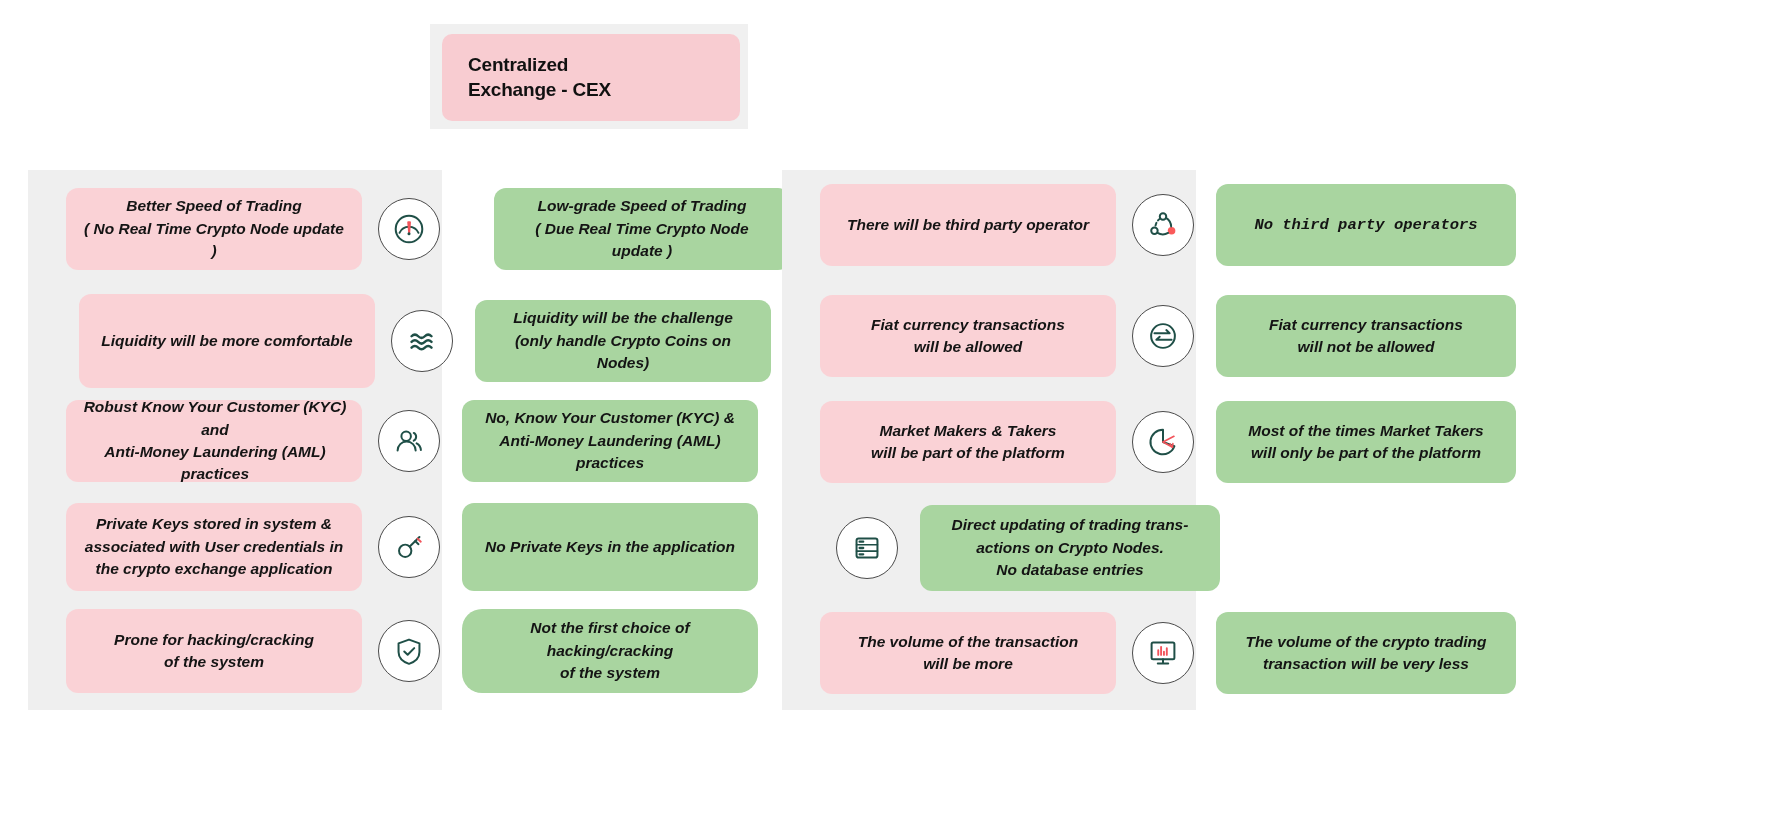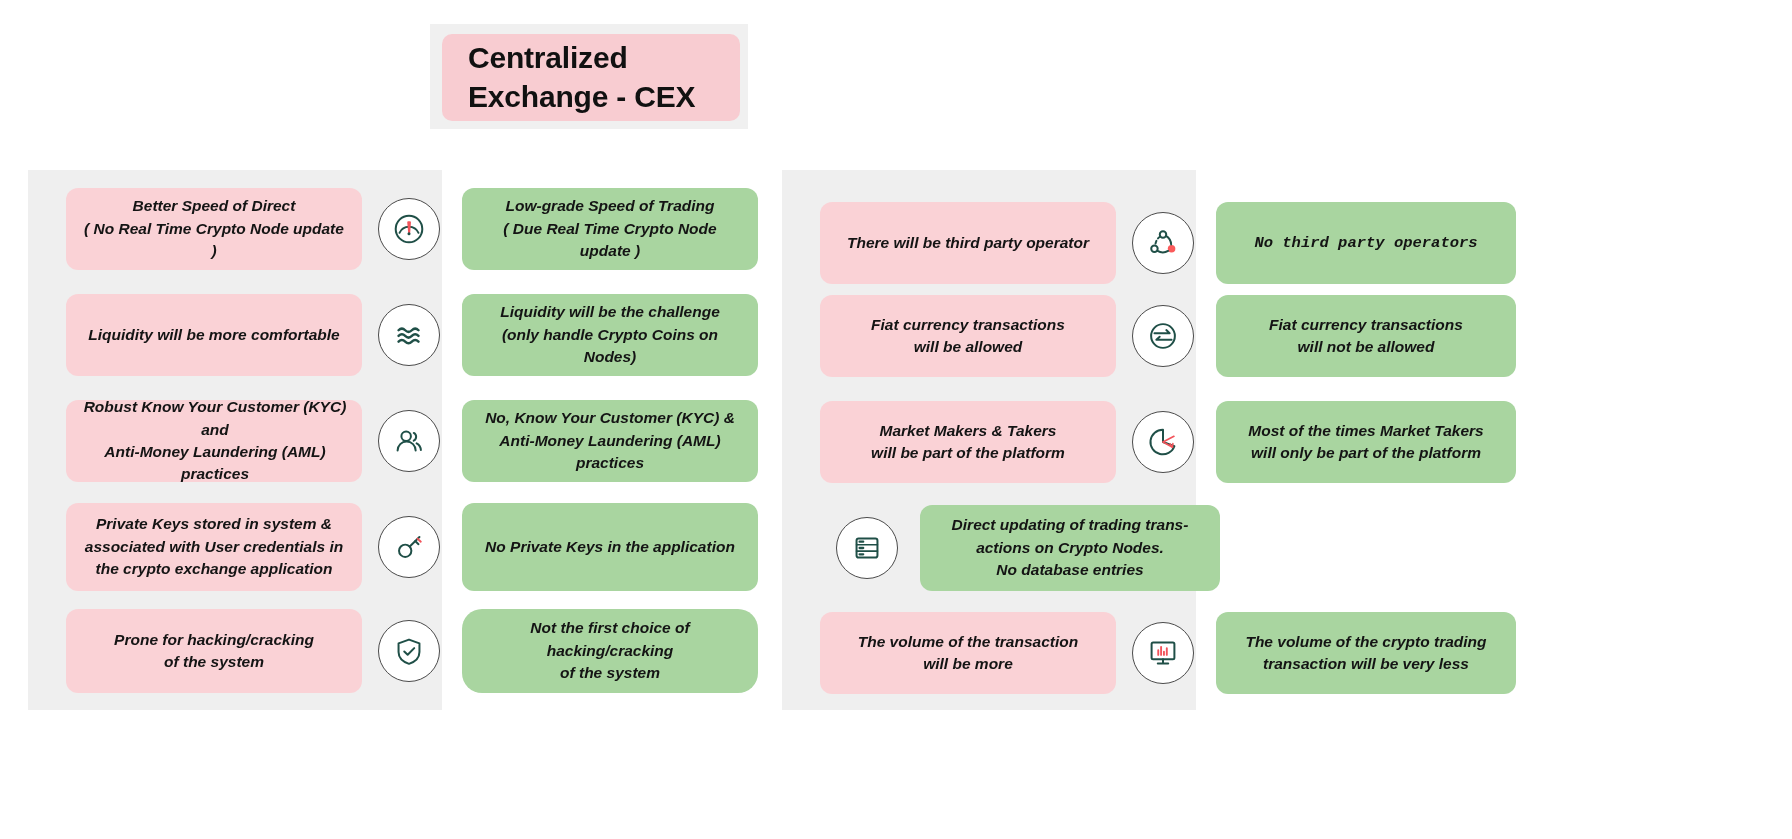--- a/index.html
+++ b/index.html
@@ -25,21 +25,21 @@
   }
   .header-pill {
     position: absolute;
     display: flex;
     align-items: center;
     justify-content: flex-start;
     border-radius: 10px;
     padding: 10px 26px;
   }
   .header-pill .htext {
-    font-size: 30px;
+    font-size: 19px;
     font-weight: bold;
     line-height: 1.28;
     color: #111111;
     letter-spacing: -0.2px;
     white-space: pre-line;
   }
   .hdr-cex  { background: #f8ccd1; }
   .hdr-dex  { background: #a9d5a0; }
 
   
@@ -103,41 +103,41 @@
   <div class="header-pill hdr-cex" style="left:442px; top:34px; width:298px; height:87px;">
     <span class="htext">Centralized
 Exchange - CEX</span>
   </div>
 
 
   <div class="panel" style="left:28px; top:170px; width:414px; height:540px;"></div>
 
   <div class="row" style="left:66px; top:188px;">
     <div class="cell pink" style="width:296px; height:82px;">
-      <span class="ctext">Better Speed of Direct
+      <span class="ctext">Better Speed of Trading
 ( No Real Time Crypto Node update )</span>
     </div>
     <div style="width:16px"></div>
     <div class="icon-wrap">
       <svg width="38" height="38" viewBox="0 0 40 40">
         <circle class="ik" cx="20" cy="20" r="14"></circle>
         <path class="ik" d="M10 24 A11 11 0 0 1 30 24" style="stroke-width:2"></path>
         <path class="ik-red" d="M21 13 L20.2 24 L19.2 13 Z" style="fill:#f2545b"></path>
         <circle class="if-dark" cx="20" cy="25" r="1.6"></circle>
       </svg>
     </div>
     <div style="width:22px"></div>
-    <div class="cell green" style="width:296px; height:82px;">
+    <div class="cell green" style="width:296px; height:82px;margin-left:32px;">
       <span class="ctext">Low-grade Speed of Trading
 ( Due Real Time Crypto Node update )</span>
     </div>
   </div>
 
   <div class="row" style="left:66px; top:294px;">
-    <div class="cell pink" style="width:296px; height:82px;">
+    <div class="cell pink" style="width:296px; height:94px;margin-left:13px;">
       <span class="ctext">Liquidity will be more comfortable</span>
     </div>
     <div style="width:16px"></div>
     <div class="icon-wrap">
       <svg width="38" height="38" viewBox="0 0 40 40">
         <path class="ik" d="M9 15 q3.5 -3.5 7 0 t7 0 t7 0" style="stroke-width:2.6"></path>
         <path class="ik" d="M9 21 q3.5 -3.5 7 0 t7 0 t7 0" style="stroke-width:2.6"></path>
         <path class="ik" d="M9 27 q3.5 -3.5 7 0 t7 0 t7 0" style="stroke-width:2.6"></path>
       </svg>
     </div>
@@ -204,21 +204,21 @@
     </div>
     <div style="width:22px"></div>
     <div class="cell green" style="width:296px; height:84px;border-radius:20px;">
       <span class="ctext">Not the first choice of hacking/cracking
 of the system</span>
     </div>
   </div>
 
   <div class="panel" style="left:782px; top:170px; width:414px; height:540px;"></div>
 
-  <div class="row" style="left:820px; top:202px;">
+  <div class="row" style="left:820px; top:184px;">
     <div class="cell pink" style="width:296px; height:82px;">
       <span class="ctext">There will be third party operator</span>
     </div>
     <div style="width:16px"></div>
     <div class="icon-wrap">
       <svg width="38" height="38" viewBox="0 0 40 40">
         <circle class="ik" cx="20" cy="11" r="3.4"></circle>
         <circle class="ik" cx="11" cy="26" r="3.4"></circle>
         <circle class="if-red" cx="29" cy="26" r="4"></circle>
         <path class="ik" d="M17 13.2 A11.5 11.5 0 0 0 12 21.5" stroke-dasharray="3 3"></path>

